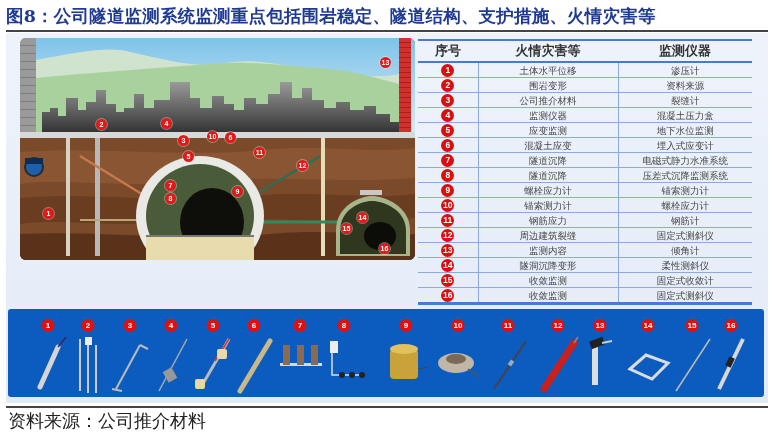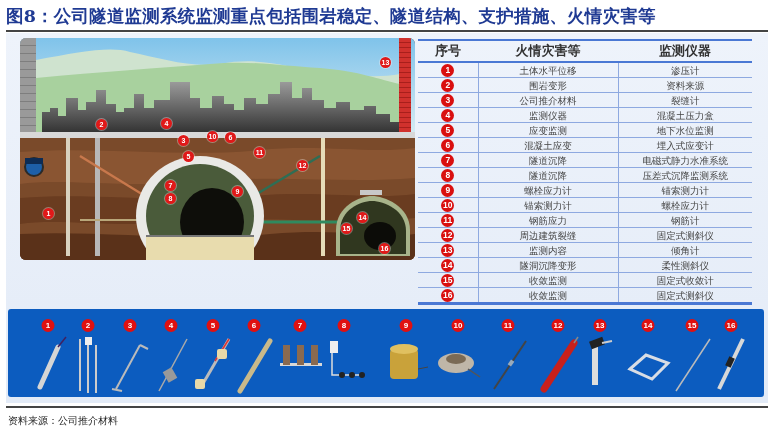--- a/index.html
+++ b/index.html
@@ -66,21 +66,21 @@
     position: absolute; left: 50%; top: 10px; transform: translateX(-50%);
     width: 13px; height: 13px; border-radius: 50%; background: #e01010;
     color: #fff; font-size: 8px; font-weight: bold; text-align: center; line-height: 13px;
     font-family: "Liberation Sans", sans-serif;
   }
   .inst svg { position: absolute; left: 0; top: 26px; }
 
   .rule-bottom { position: absolute; left: 6px; top: 406px; width: 762px; height: 2px; background: #444; }
   .source {
     position: absolute; left: 8px; top: 410px; font-family: "DejaVu Serif", serif;
-    font-size: 10px; color: #222; line-height: 22px;
+    font-size: 18px; color: #222; line-height: 22px;
   }
 </style>
 </head>
 <body>
 
 <div class="fig-title">图8：公司隧道监测系统监测重点包括围岩稳定、隧道结构、支护措施、火情灾害等</div>
 <div class="rule-top"></div>
 
 <div class="panel"></div>
 

